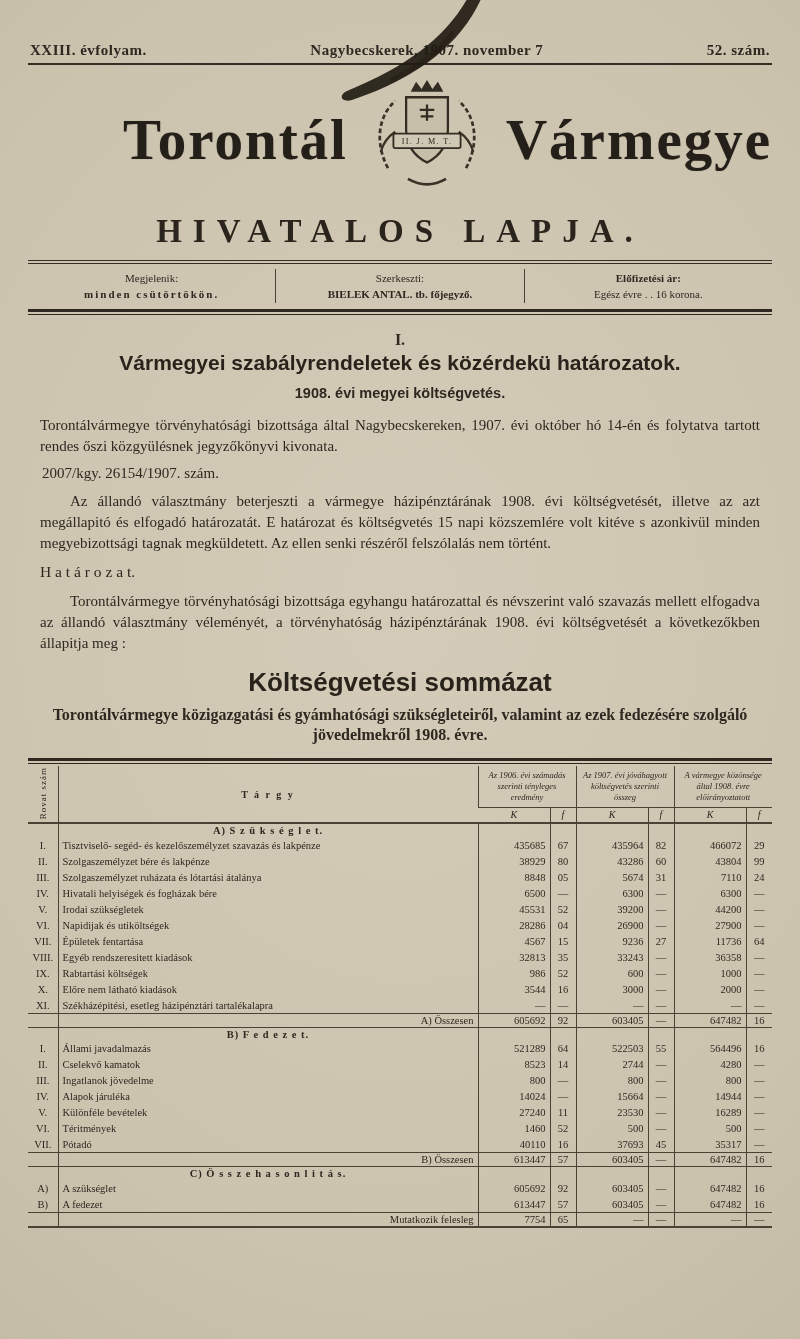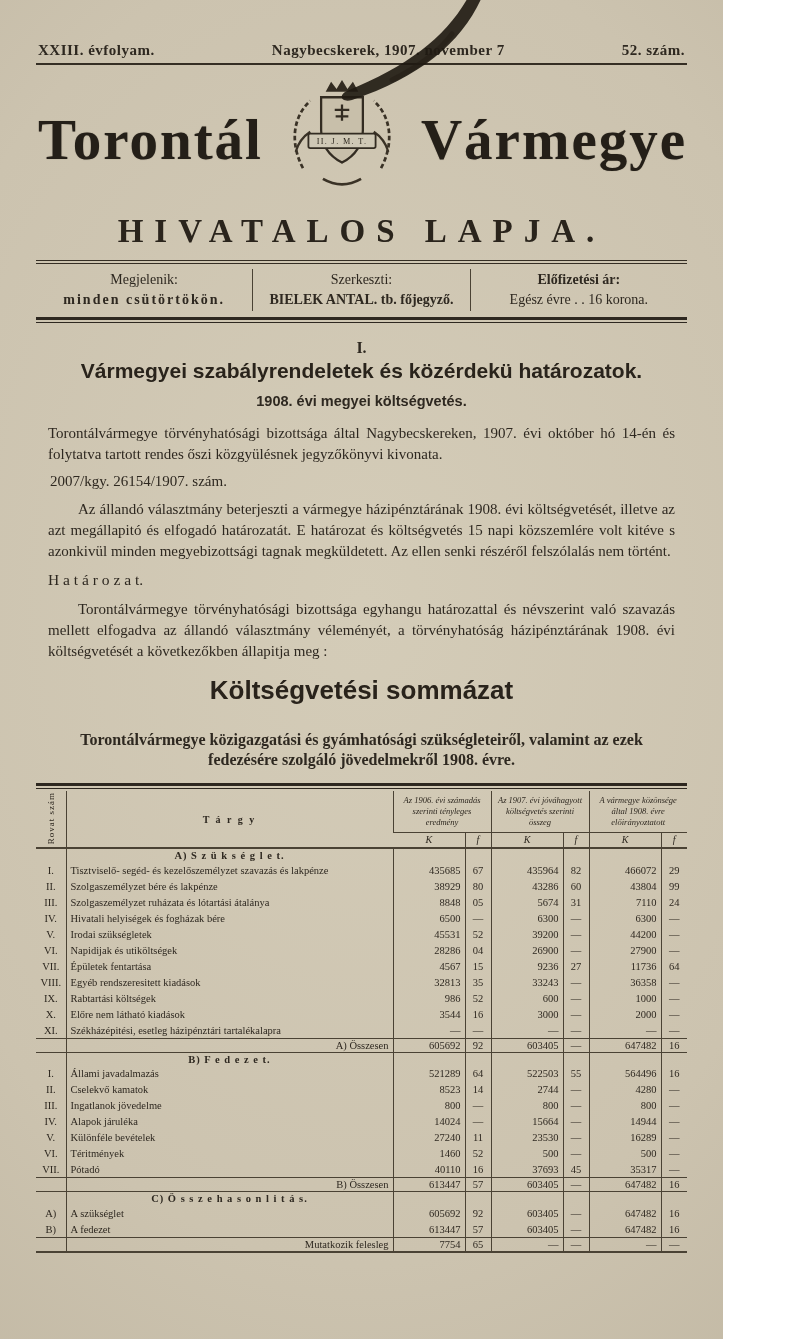--- a/index.html
+++ b/index.html
@@ -4,24 +4,24 @@
 <style>
   * { box-sizing: border-box; margin: 0; padding: 0; }
   html, body { width: 800px; }
   body {
     font-family: "Liberation Serif", serif;
     color: #2e2820;
     background: #c3ba a5;
   }
   .page {
     position: relative;
-    width: 723px;
+    width: 800px;
     height: 1339px;
     overflow: hidden;
-    padding: 42px 36px 0;
+    padding: 42px 28px 0;
     background:
       radial-gradient(ellipse 120% 90% at 50% 45%, #d4ccb8 0%, #ccc3af 55%, #bbb19c 100%);
   }
   .ink { position: absolute; top: 0; left: 0; z-index: 6; pointer-events: none; }
 
   
   .topbar { display: flex; justify-content: space-between; align-items: baseline;
     font-weight: bold; font-size: 15px; letter-spacing: .5px; padding: 0 2px 4px; }
   .rule-top { border-top: 2px solid #352e24; }
 
@@ -30,42 +30,42 @@
   .mast-title { font-weight: bold; font-size: 57px; letter-spacing: 2px; color: #241f18;
     text-shadow: 0 0 1px rgba(40,32,20,.35); }
   .crest { flex: 0 0 auto; }
 
   .lapja { text-align: center; font-size: 33px; letter-spacing: 11px; font-weight: bold;
     margin: 12px 0 10px; color: #2a241c; }
   .rule-thin { height: 4px; border-top: 1px solid #352e24; border-bottom: 1px solid #352e24; }
 
   
   .infobar { display: flex; align-items: stretch; padding: 5px 0 6px; }
-  .info-col { flex: 1; text-align: center; padding: 3px 10px; font-size: 14px; }
+  .info-col { flex: 1; text-align: center; padding: 3px 10px; font-size: 11px; }
   .info-col + .info-col { border-left: 1px solid #4a4234; }
   .info-label { display: block; }
   .info-label.bold { font-weight: bold; }
   .info-value { display: block; margin-top: 4px; }
   .info-value.spaced { letter-spacing: 2px; font-weight: bold; }
   .info-value.bold { font-weight: bold; }
   .rule-heavy { height: 6px; border-top: 3px solid #2e2820; border-bottom: 1px solid #2e2820; }
 
   
   main { padding: 8px 12px 0; }
   .sec-num { text-align: center; font-size: 16px; font-weight: bold; margin: 8px 0 2px; }
   .art-heading { text-align: center; font-family: "Liberation Sans", sans-serif;
     font-weight: bold; font-size: 21px; margin: 2px 0 10px; color: #29231b; }
   .art-subheading { text-align: center; font-family: "Liberation Sans", sans-serif;
     font-weight: bold; font-size: 14.5px; margin: 0 0 14px; }
   p.body-text { font-size: 15px; line-height: 1.38; text-align: justify; margin-bottom: 7px; }
   p.indent { text-indent: 30px; }
   .ref-line { font-size: 15px; margin: 9px 0 9px 2px; }
   .hatarozat { font-size: 15.5px; margin: 10px 0; }
   .sommazat-title { text-align: center; font-family: "Liberation Sans", sans-serif;
-    font-weight: bold; font-size: 26px; margin: 13px 0 24px; color: #29231b; }
+    font-weight: bold; font-size: 26px; margin: 13px 0 7px; color: #29231b; }
   .sommazat-sub { text-align: center; font-weight: bold; font-size: 16px; line-height: 1.3;
     margin: 0 4px 12px; }
 
   
   .table-wrap { margin-top: 2px; }
   table.budget { border-collapse: collapse; width: 100%; table-layout: fixed;
     font-size: 10.5px; color: #2e2820; }
   table.budget th, table.budget td { border-left: 1px solid #4a4234; padding: 1px 4px;
     vertical-align: middle; overflow: hidden; white-space: nowrap; }
   table.budget th:first-child, table.budget td:first-child { border-left: none; }

